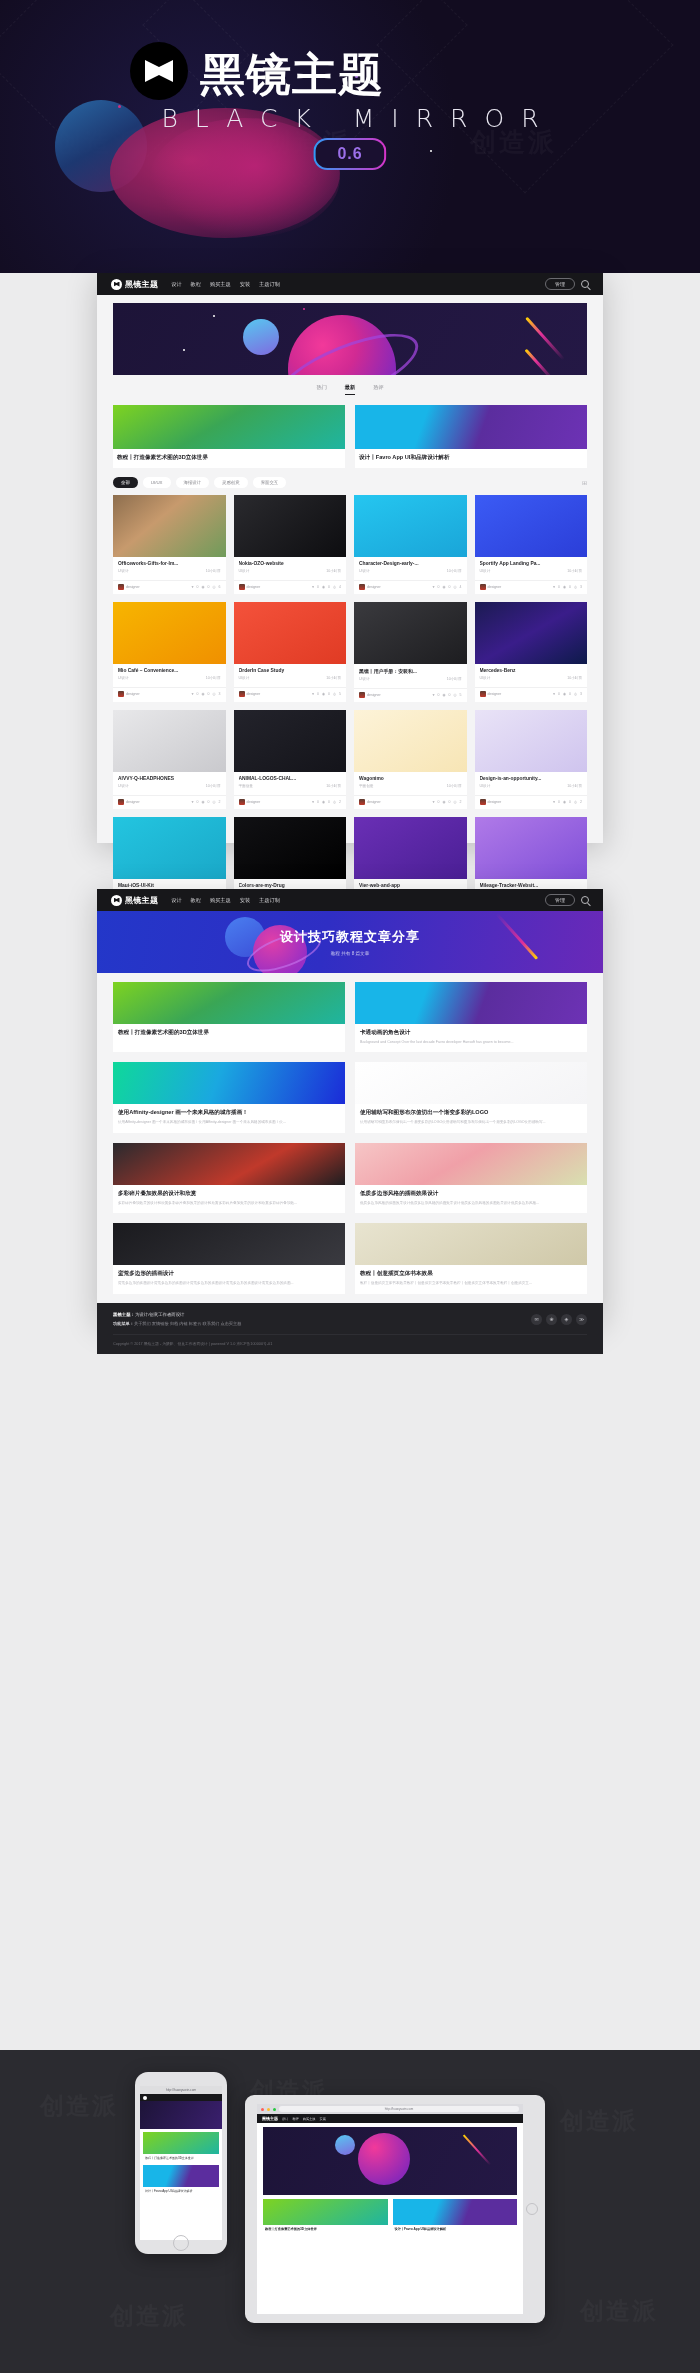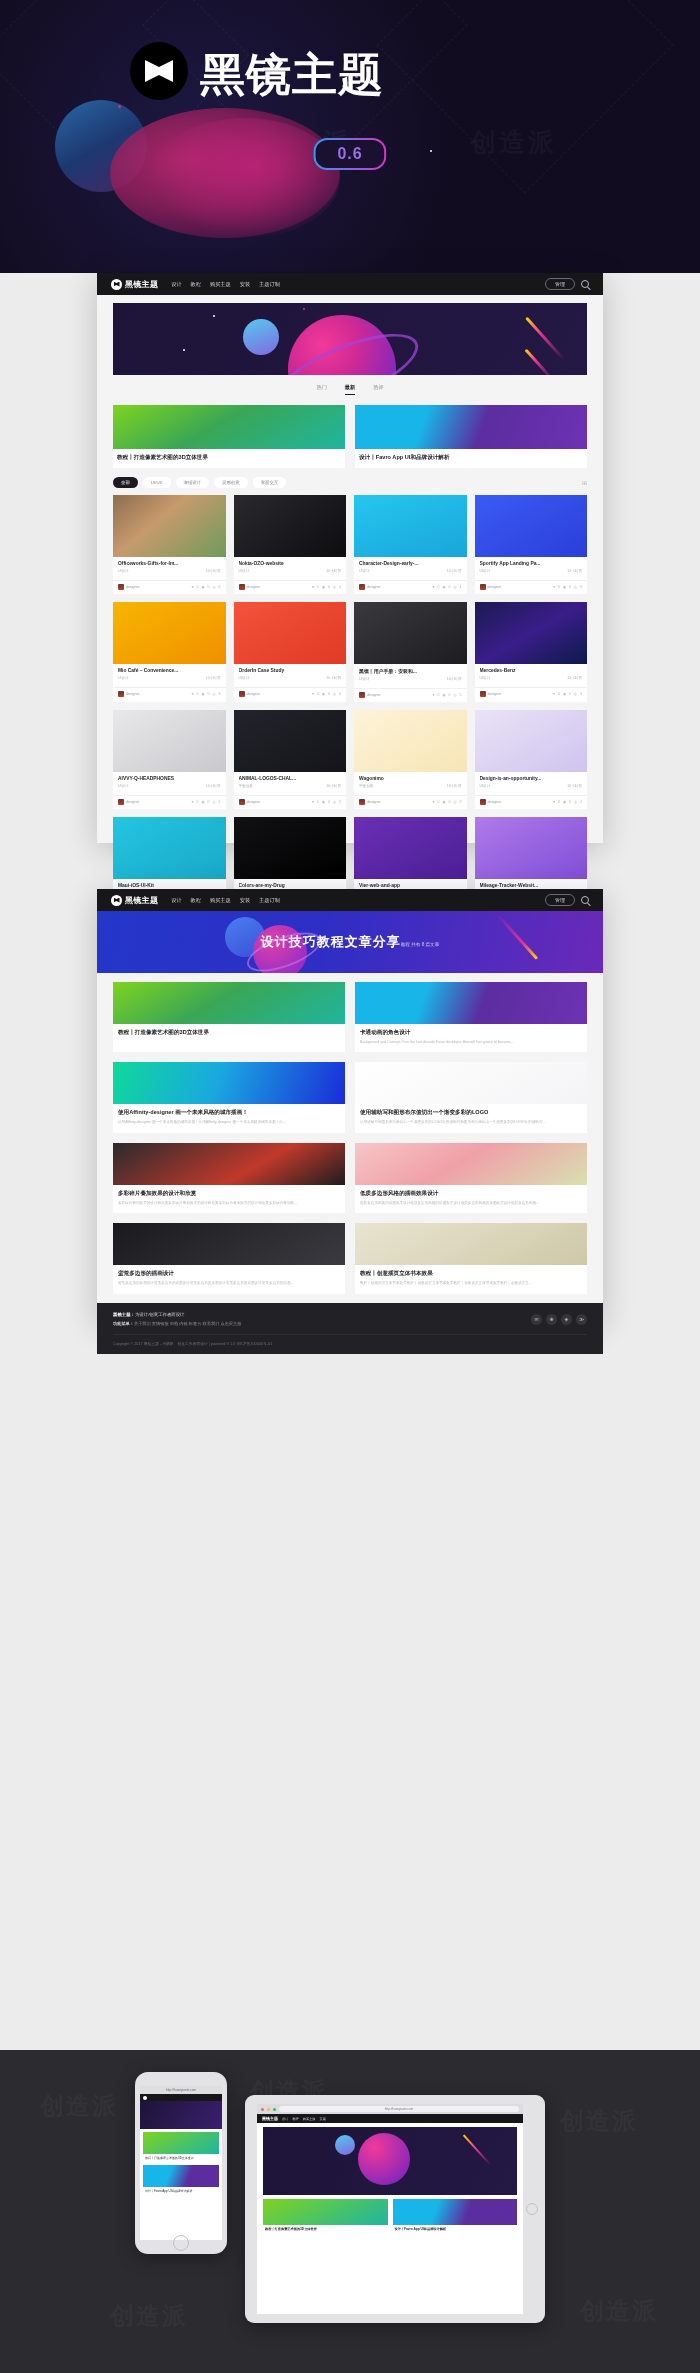--- a/index.html
+++ b/index.html
@@ -225,21 +225,21 @@
   .foot-l2 b { color: #d6d6da; }
   .foot-cr { font-size: 3.8px; color: #6a6a70; margin-top: 8px; border-top: 1px solid #2e2e33; padding-top: 6px; }
   .foot-social { position: absolute; right: 16px; top: 11px; display: flex; gap: 4px; }
   .fs { width: 11px; height: 11px; border-radius: 50%; background: #35353a; color: #b5b5ba; font-size: 5px; display: flex; align-items: center; justify-content: center; }
 
   
   #mock2 { top: 889px; height: 432px; }
   .hero2 {
     height: 62px; position: relative; overflow: hidden;
     background: linear-gradient(100deg, #2337c9 0%, #2f2ec4 45%, #6a29b8 100%);
-    display: flex; flex-direction: row; align-items: center; justify-content: center;
+    display: flex; flex-direction: column; align-items: center; justify-content: center;
   }
   .h2-moon { position: absolute; left: 128px; top: 6px; width: 40px; height: 40px; border-radius: 50%; background: linear-gradient(150deg, #4a7ff0, #3b4fd8); }
   .h2-planet { position: absolute; left: 156px; top: 14px; width: 54px; height: 54px; border-radius: 50%; background: radial-gradient(circle at 35% 30%, #e03fa8, #9a2fc4 70%); }
   .h2-ring { position: absolute; left: 148px; top: 26px; width: 78px; height: 30px; border-radius: 50%; border: 2px solid rgba(200,120,240,.6); transform: rotate(-20deg); }
   .h2-comet { position: absolute; right: 56px; top: 24px; width: 60px; height: 3px; background: linear-gradient(90deg, rgba(120,60,200,0), #e0309a 65%, #ffd400); transform: rotate(48deg); border-radius: 2px; }
   .h2-title { color: #fff; font-size: 13px; font-weight: bold; z-index: 3; letter-spacing: 1px; }
   .h2-sub { color: rgba(255,255,255,.72); font-size: 4.6px; margin-top: 5px; z-index: 3; }
 
   .alist { margin: 9px 16px 0; display: grid; grid-template-columns: 1fr 1fr; gap: 10px 10px; }
   .acard { background: #fff; }
@@ -312,20 +312,21 @@
   <div class="star" style="left:175px;top:85px;width:3px;height:3px;"></div>
   <div class="star" style="left:276px;top:57px;width:4px;height:4px;background:#c8b4e0;transform:rotate(45deg);border-radius:1px;"></div>
   <div class="star" style="left:118px;top:105px;width:3px;height:3px;background:#d0307e;"></div>
   <div class="star" style="left:355px;top:75px;width:3px;height:3px;background:#9b5fd8;"></div>
   <div class="star" style="left:430px;top:150px;width:2px;height:2px;"></div>
 
   <div class="hero-logo-circle">
     <div class="bowtie"></div>
   </div>
   <div class="hero-title">黑镜主题</div>
+  <div class="hero-sub">BLACK MIRROR</div>
   <div class="version-badge">0.6</div>
 </div>
 
 <div class="mock" id="mock1">
   <div class="navbar">
     <div class="nav-logo">
       <span class="nav-logo-dot">
           <i></i>
         </span>
       <span class="nav-logo-text">黑镜主题</span>

